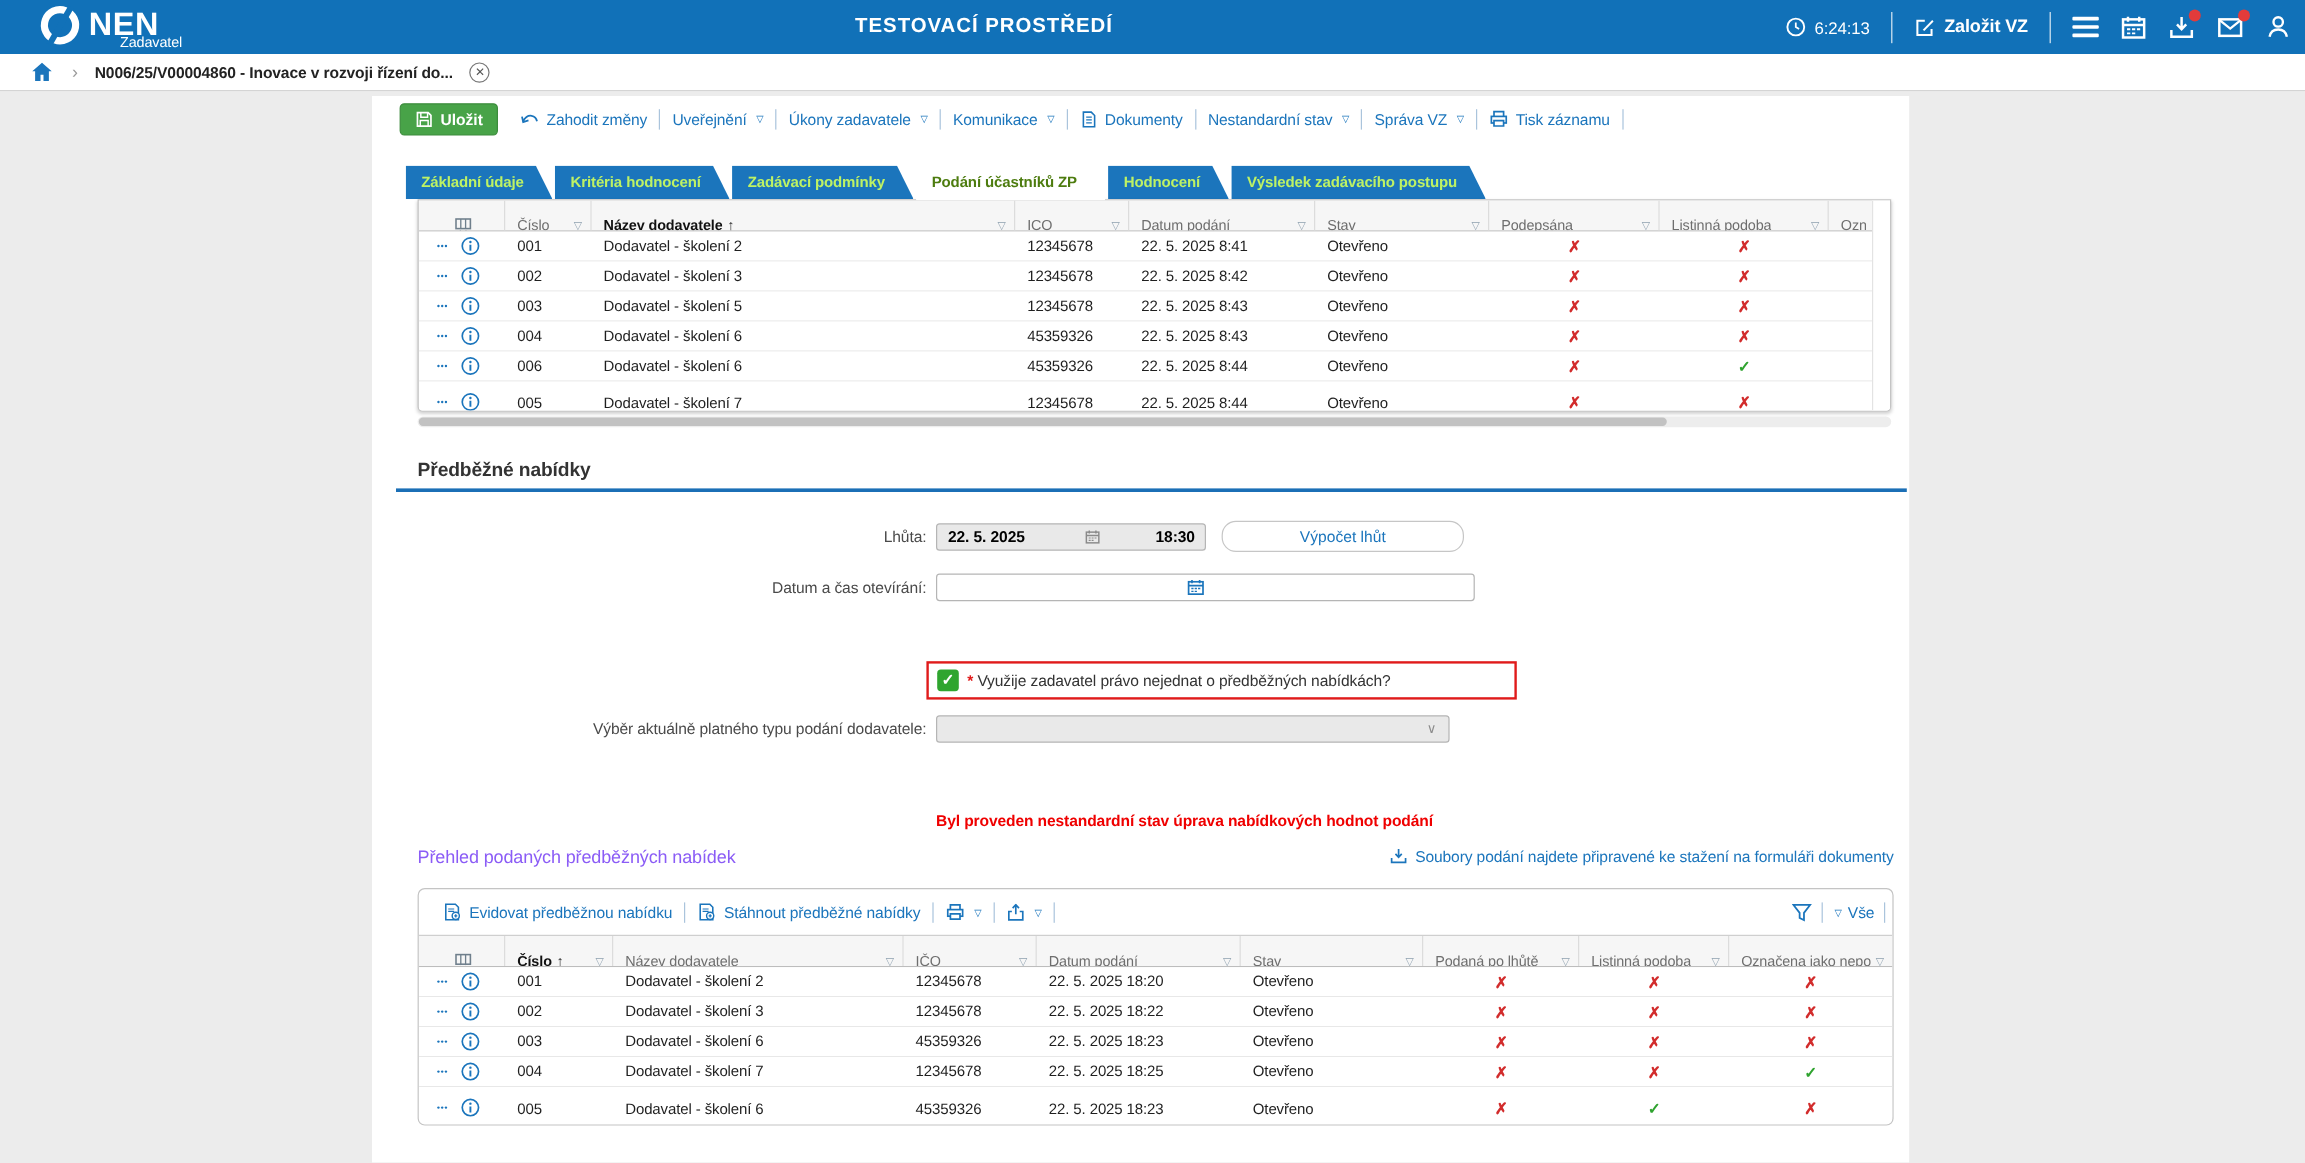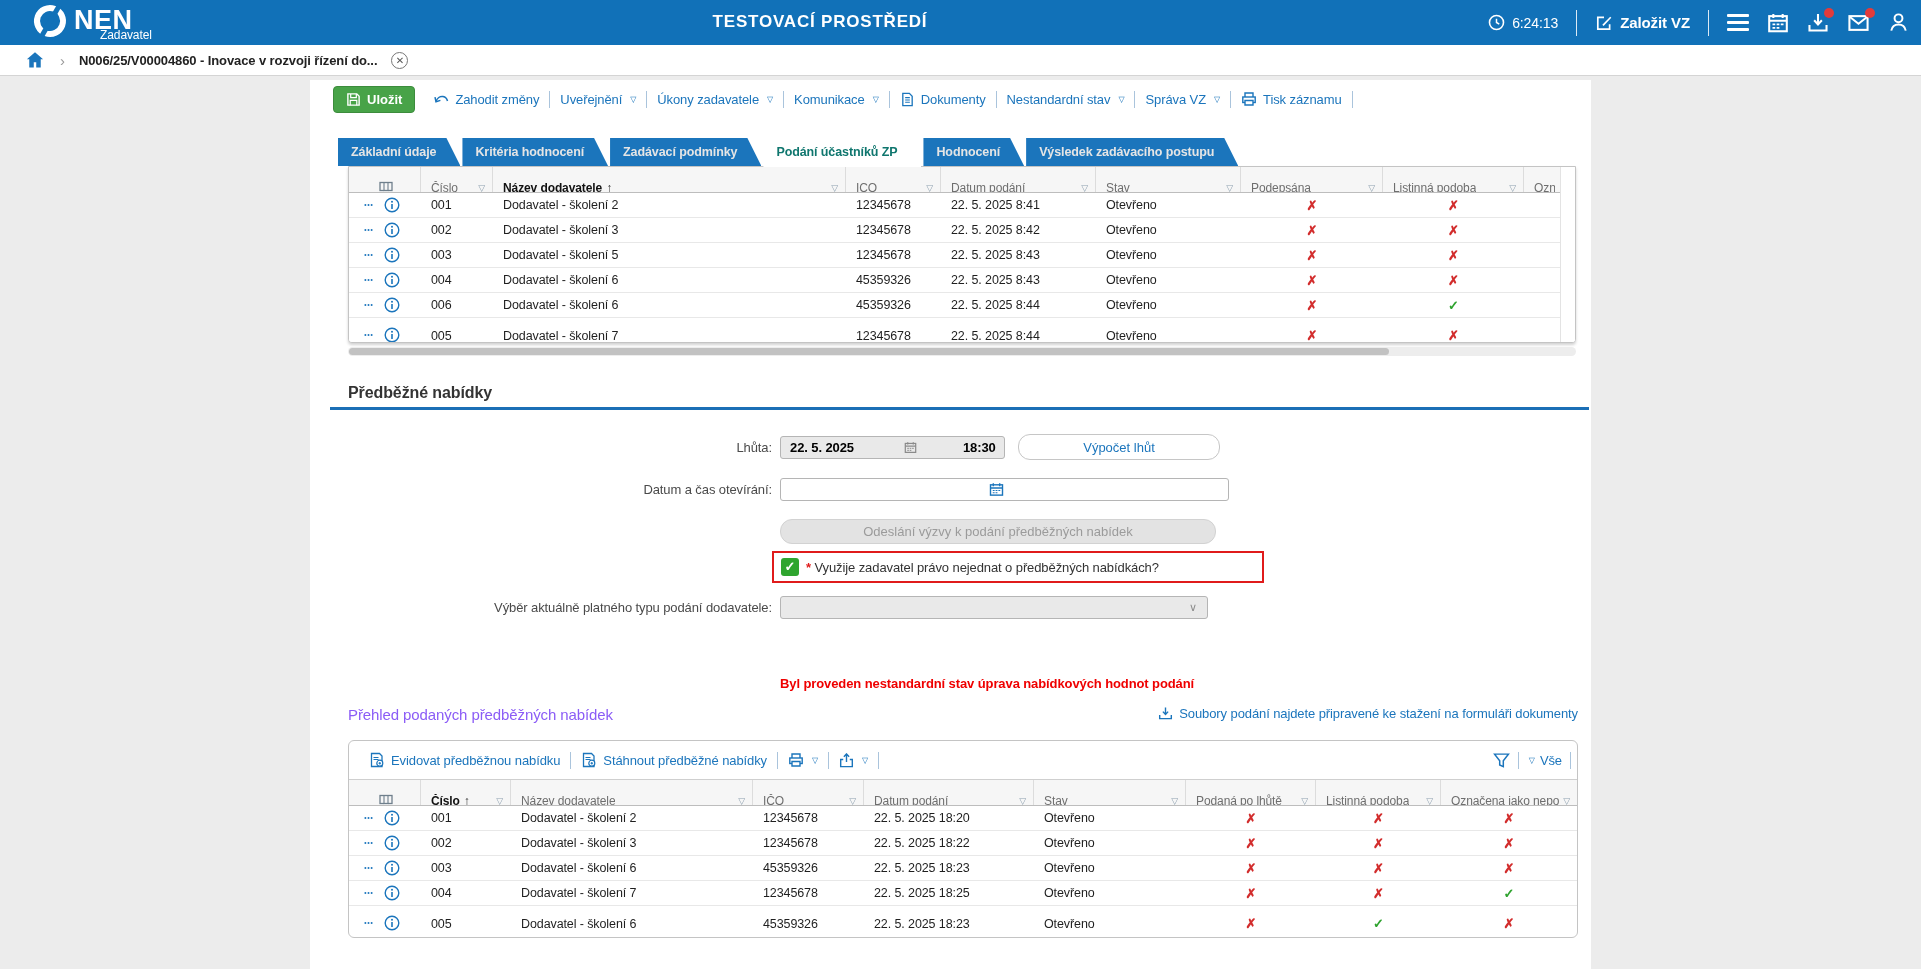--- a/index.html
+++ b/index.html
@@ -36,22 +36,22 @@
 
   
   .toolbar { position:absolute; left:333px; top:84px; height:30px; display:flex; align-items:center; }
   .tb-item { display:flex; align-items:center; gap:6px; color:#1b75bc; font-size:13px; padding:0 10px; cursor:pointer; white-space:nowrap; }
   .tb-dd { font-size:8px; color:#1b75bc; margin-left:2px; }
   .tb-sep { width:1px; height:17px; background:#aac4dc; }
   .btn-save { display:flex; align-items:center; gap:6px; background:#48a348; border:1px solid #3c8c3c; color:#fff; font-size:13px; font-weight:bold; height:27px; padding:0 12px; border-radius:4px; margin-right:8px; }
 
   
   .tabs { position:absolute; left:338px; top:138px; height:28px; display:flex; }
-  .tab { height:28px; line-height:28px; background:#1b75bc; color:#e5e5e5; font-size:12.5px; font-weight:bold; padding:0 24px 0 13px; margin-right:2px; clip-path:polygon(0 0, calc(100% - 14px) 0, 100% 100%, 0 100%); white-space:nowrap; cursor:pointer; }
-  .tab.active { background:#fff; color:#0f766e; height:29px; z-index:3; }
+  .tab { height:28px; line-height:28px; background:#1b75bc; color:#bef264; font-size:12.5px; font-weight:bold; padding:0 24px 0 13px; margin-right:2px; clip-path:polygon(0 0, calc(100% - 14px) 0, 100% 100%, 0 100%); white-space:nowrap; cursor:pointer; }
+  .tab.active { background:#fff; color:#4d7c0f; height:29px; z-index:3; }
 
   
   .tblbox { position:absolute; background:#fff; border:1px solid #c4c4c4; overflow:hidden; }
   #t1box { left:348px; top:166px; width:1228px; height:177px; border-radius:0 0 4px 4px; box-shadow:0 2px 3px rgba(0,0,0,.18); }
   .thead { display:flex; background:#f6f6f6; border-bottom:1px solid #bdbdbd; height:26px; }
   .th { display:flex; align-items:center; justify-content:space-between; padding:16px 7px 0 10px; border-right:1px solid #dcdcdc; color:#6e6e6e; font-size:12px; overflow:hidden; white-space:nowrap; }
   .th:last-child { border-right:none; }
   .th .lbl { overflow:hidden; white-space:nowrap; }
   .th.sorted .lbl { color:#111; font-weight:bold; }
   .sort-arrow { color:#333; font-size:12px; margin:0 4px; }
@@ -495,21 +495,20 @@
   </div>
   <button class="btn-pill" style="left:1018px; top:434px; width:202px; height:26px;">Výpočet lhůt</button>
 
   <div class="form-label" style="left:416px; top:482px;">Datum a čas otevírání:</div>
   <div class="fld white" style="left:780px; top:478px; width:449px; height:23px;" title="">
     <svg class="ic" width="15" height="15" style="color:#1b75bc; margin-left:208px;">
         <use href="#i-cal"></use>
       </svg>
   </div>
 
-  <button class="btn-disabled" style="left:780px; top:519px; width:436px; height:25px;">Odeslání výzvy k podání předběžných nabídek</button>
 
   <div class="chkwrap">
     <span class="chkbox">✓</span>
     <span class="chklabel"><b class="chkstar">*</b> <span>Využije zadavatel právo nejednat o předběžných nabídkách?</span></span>
   </div>
 
   <div class="form-label" style="left:416px; top:600px;">Výběr aktuálně platného typu podání dodavatele:</div>
   <div class="fld" style="left:780px; top:596px; width:428px; height:23px;" title="">
     <span class="chev-down">∨</span>
   </div>

